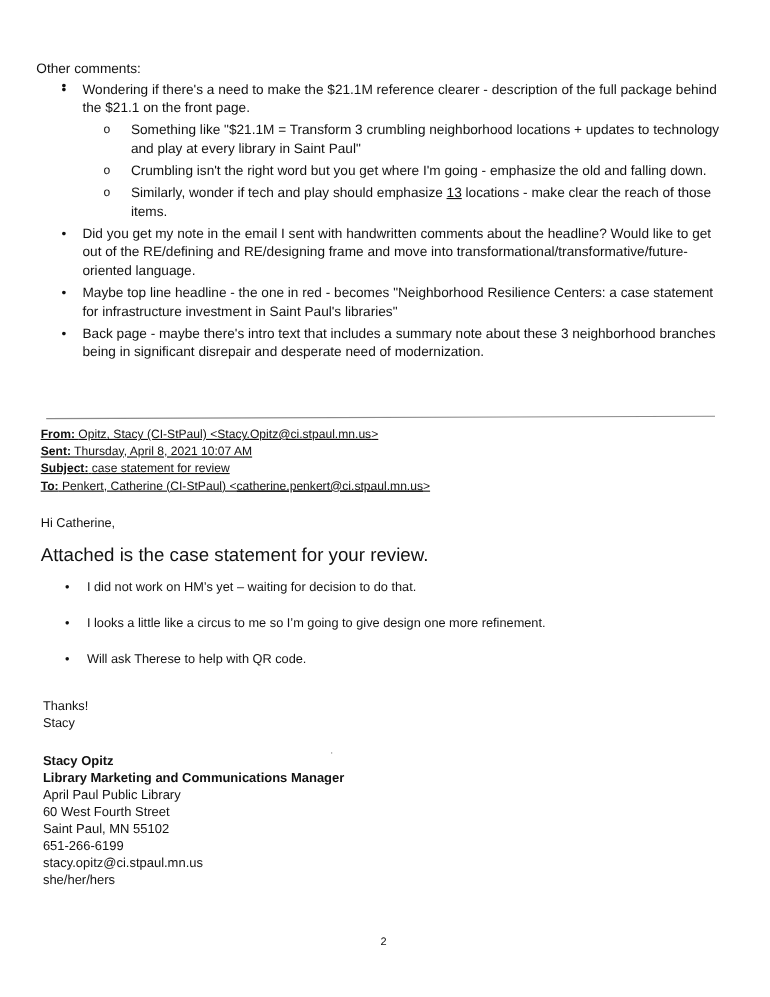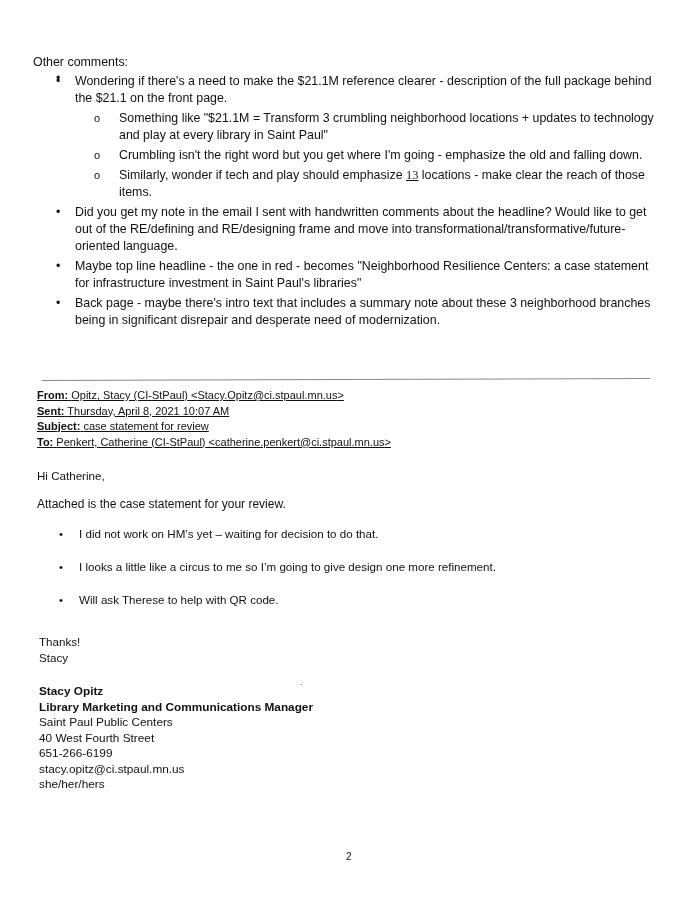--- a/index.html
+++ b/index.html
@@ -57,21 +57,21 @@
       position: relative;
       padding-left: 44px;
       margin-bottom: 3px;
     }
     .sub-bullet {
       position: absolute;
       left: 19px;
       top: 0;
       font-size: 11px;
     }
-    .underline { text-decoration: underline; font-family: Liberation Serif, serif; }
+    .underline { text-decoration: underline; }
 
     .divider {
       position: absolute;
       left: 42px;
       top: 379px;
       width: 608px;
       height: 0;
       border-top: 1px solid #8a8a8a;
       transform: rotate(-0.2deg);
     }
@@ -89,21 +89,21 @@
     .greeting {
       position: absolute;
       left: 37px;
       top: 467px;
       font-size: 11.6px;
     }
     .intro {
       position: absolute;
       left: 37px;
       top: 496px;
-      font-size: 12px;
+      font-size: 17px;
       text-align: center;
     }
     .email-list {
       position: absolute;
       left: 57px;
       top: 525px;
       font-size: 11.6px;
     }
     .email-list > li {
       position: relative;
@@ -228,21 +228,22 @@
   <div class="signoff">
     <div>Thanks!</div>
     <div>Stacy</div>
   </div>
 
   <div class="speck"></div>
 
   <div class="signature">
     <div class="bold">Stacy Opitz</div>
     <div class="bold">Library Marketing and Communications Manager</div>
-    <div>Saint Paul Public Centers</div>
-    <div>40 West Fourth Street</div>
+    <div>April Paul Public Library</div>
+    <div>60 West Fourth Street</div>
+    <div>Saint Paul, MN 55102</div>
     <div>651-266-6199</div>
     <div>stacy.opitz@ci.stpaul.mn.us</div>
     <div>she/her/hers</div>
   </div>
 
   <div class="page-number">2</div>
 </div>
 
 </body></html>

